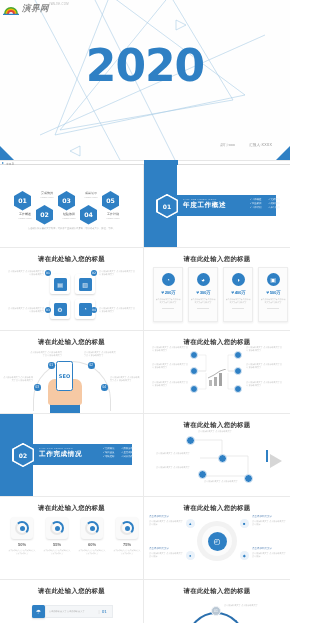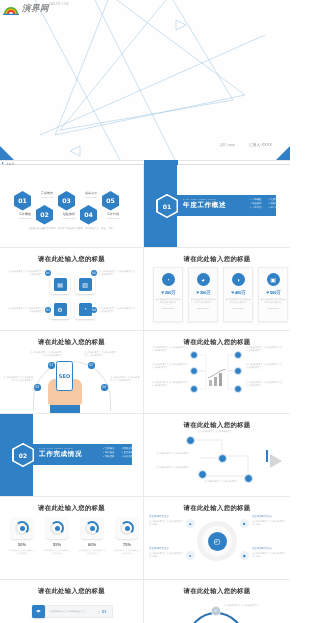--- a/index.html
+++ b/index.html
@@ -274,20 +274,21 @@
         <path d="M5 24 A11 11 0 0 1 27 24 L23 24 A7 7 0 0 0 9 24 Z" fill="#f0b800"></path>
         <path d="M8 24 A8 8 0 0 1 24 24 L20 24 A4 4 0 0 0 12 24 Z" fill="#e2443a"></path>
         <rect x="0" y="23.5" width="32" height="2.5" fill="#2f80c4"></rect>
       </svg>
       <span class="wm-text">
         <span class="wm-cn">演界网</span>
         <span class="wm-en">YANJIE.COM</span>
       </span>
     </div>
 
+    <div class="hero-year">2020</div>
     <div class="hero-meta">
       <span>部门:xxx</span>
       <span>汇报人:XXXX</span>
     </div>
     <div class="corner-bl"></div>
     <div class="corner-br"></div>
   </div>
 
   <div class="strip">
     <span class="strip-caret"></span>

